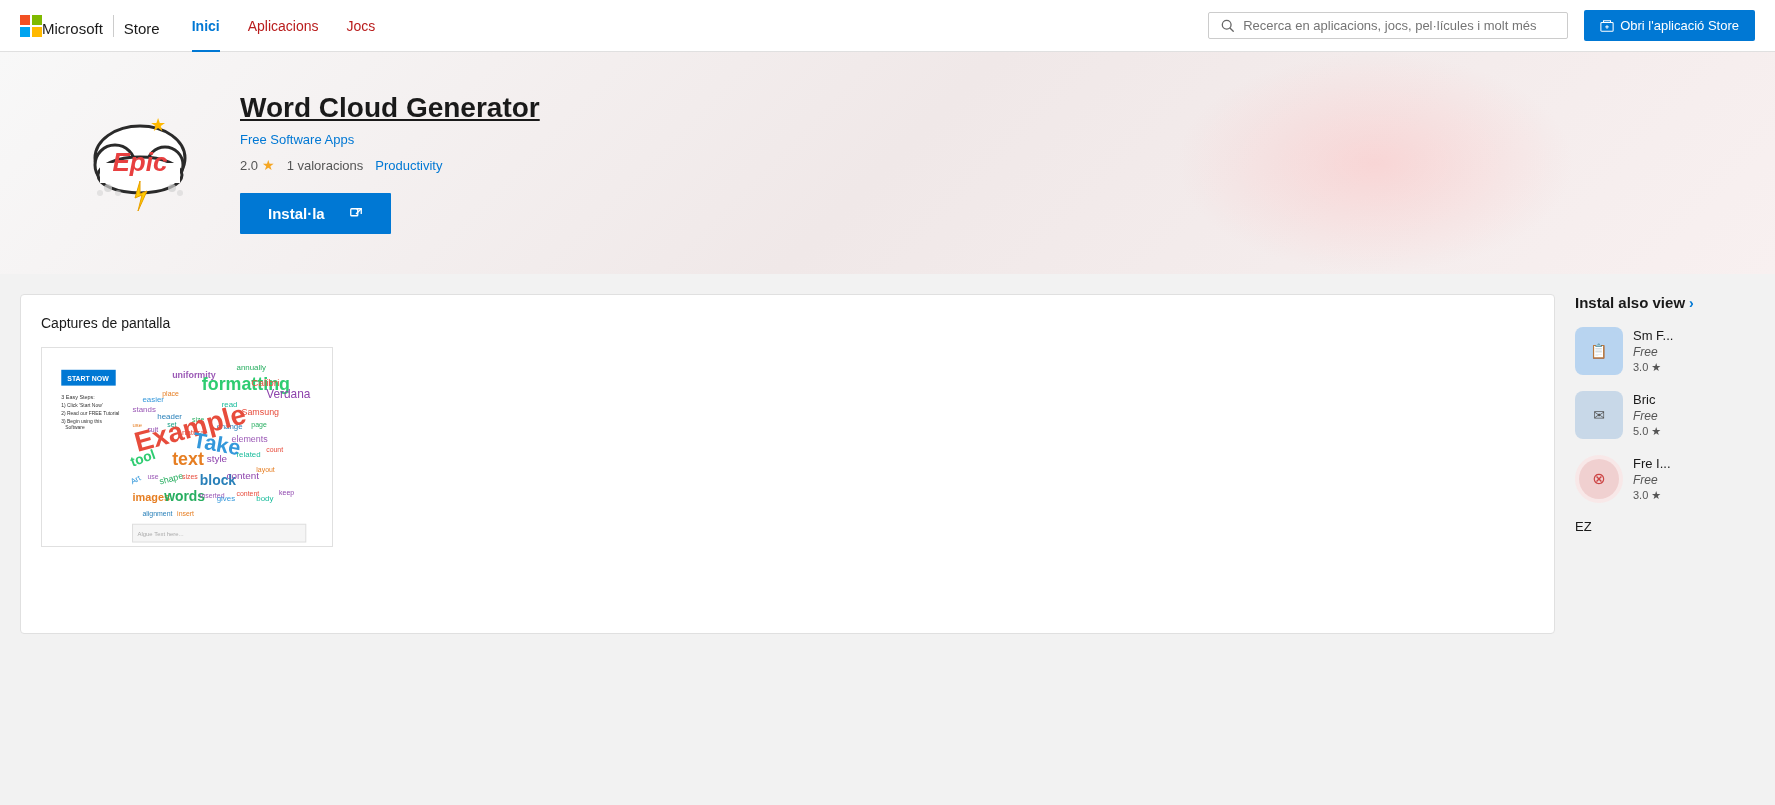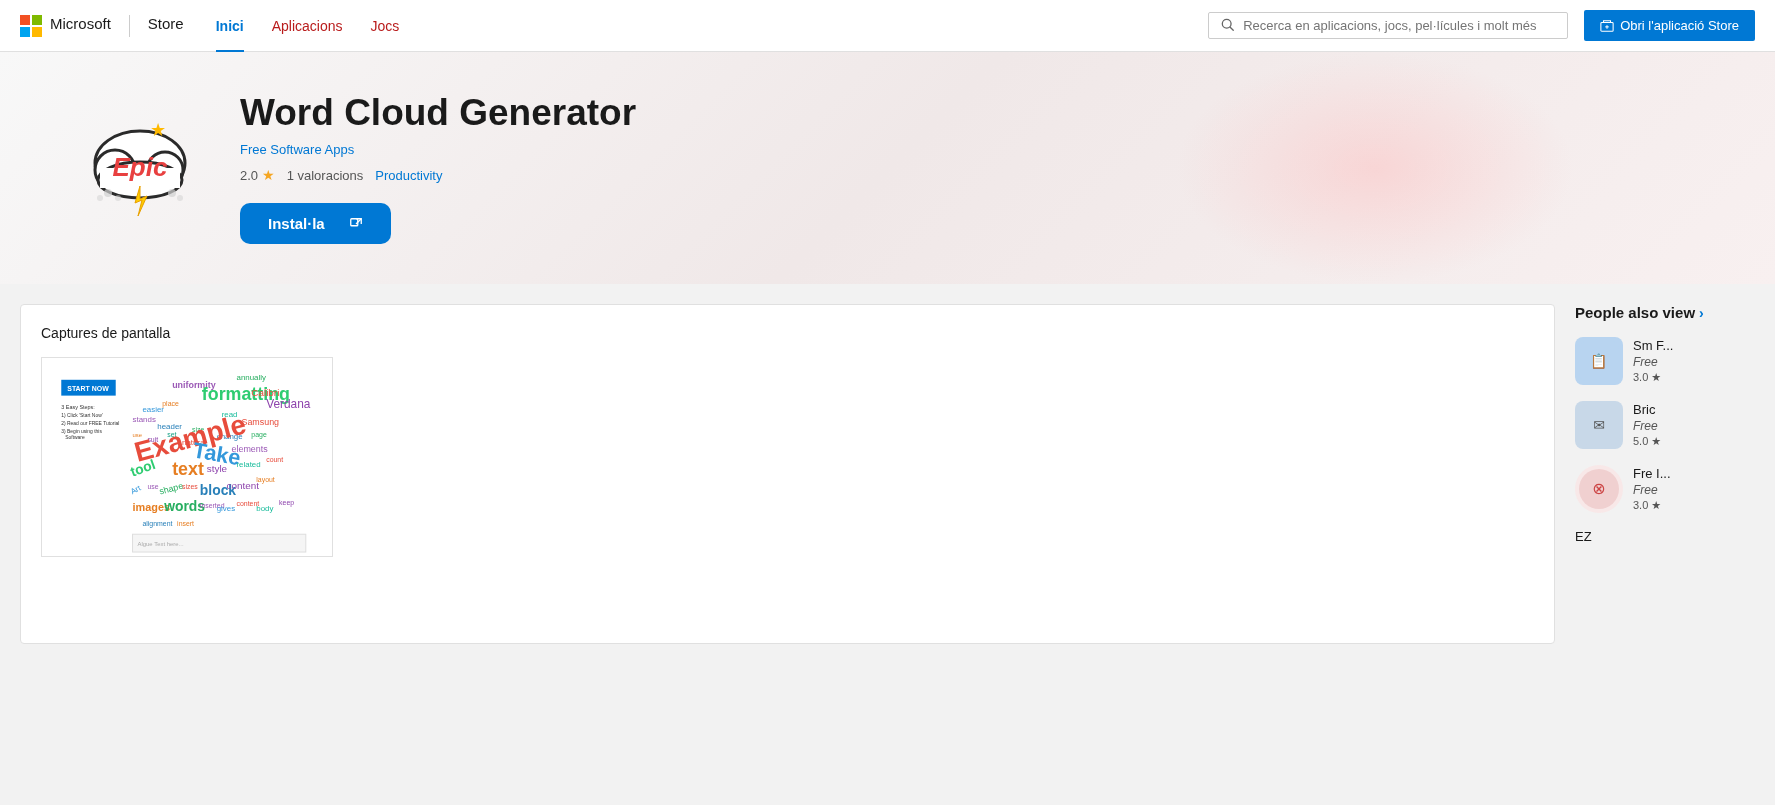--- a/index.html
+++ b/index.html
@@ -11,22 +11,22 @@
       display: flex;
       align-items: center;
       padding: 0 20px;
       height: 52px;
       border-bottom: 1px solid #e0e0e0;
       position: relative;
       z-index: 10;
     }
     .navbar-brand {
       display: flex;
-      align-items: flex-start;
-      gap: 8px;
+      align-items: flex-end;
+      gap: 0;
       margin-right: 20px;
     }
     .ms-logo {
       width: 22px;
       height: 22px;
       display: grid;
       grid-template-columns: 1fr 1fr;
       gap: 2px;
     }
     .ms-logo span:nth-child(1) { background: #f25022; }
@@ -52,20 +52,21 @@
       content: '';
       position: absolute;
       bottom: 0;
       left: 12px;
       right: 12px;
       height: 2px;
       background: #0078d4;
     }
     .search-bar {
       display: flex;
+      align-items: center;
       border: 1px solid #ccc;
       border-radius: 2px;
       padding: 5px 12px;
       width: 360px;
       background: #fff;
       gap: 8px;
       margin-right: 16px;
     }
     .search-bar input {
       border: none;
@@ -114,35 +115,35 @@
       flex-shrink: 0;
       width: 120px;
       height: 120px;
       position: relative;
     }
     .app-icon-bg {
       width: 120px;
       height: 120px;
     }
     .hero-info { flex: 1; }
-    .hero-title { font-size: 37px; font-weight: 600; color: #1a1a1a; margin-bottom: 8px; }
+    .hero-title { font-size: 28px; font-weight: 600; color: #1a1a1a; margin-bottom: 8px; text-decoration: underline; }
     .hero-publisher { color: #0078d4; font-size: 13px; margin-bottom: 10px; cursor: pointer; }
     .hero-meta { display: flex; align-items: center; gap: 12px; margin-bottom: 20px; font-size: 13px; color: #555; }
     .rating-stars { display: flex; align-items: center; gap: 4px; }
     .star-filled { color: #f5a623; font-size: 14px; }
     .hero-category { color: #0078d4; cursor: pointer; }
     .install-btn {
       background: #0078d4;
       color: #fff;
       border: none;
       padding: 12px 28px;
       font-size: 15px;
       font-weight: 600;
       cursor: pointer;
-      border-radius: 10px;
+      border-radius: 1px;
       display: flex;
       align-items: center;
       gap: 24px;
     }
 
     
     .content-area {
       display: flex;
       gap: 0;
       padding: 20px;
@@ -356,21 +357,21 @@
         <text x="125" y="170" font-size="7" fill="#e67e22">insert</text>
 
         <rect x="80" y="178" width="175" height="18" fill="#f5f5f5" stroke="#ddd" stroke-width="1"></rect>
         <text x="85" y="190" font-size="6" fill="#aaa">Algue Text here...</text>
       </svg>
     </div>
   </div>
 
   <div class="sidebar-panel">
     <div class="people-also-view">
-      <span>People also view</span>
+      <span>Instal also view</span>
       <span class="chevron-right">›</span>
     </div>
 
     <div class="related-app">
       <div class="related-app-icon" style="background:#b8d4f0;">
         <svg width="40" height="40" viewBox="0 0 40 40">
           <rect width="40" height="40" rx="8" fill="#b8d4f0"></rect>
           <text x="20" y="25" font-size="14" text-anchor="middle" fill="#555">📋</text>
         </svg>
       </div>

